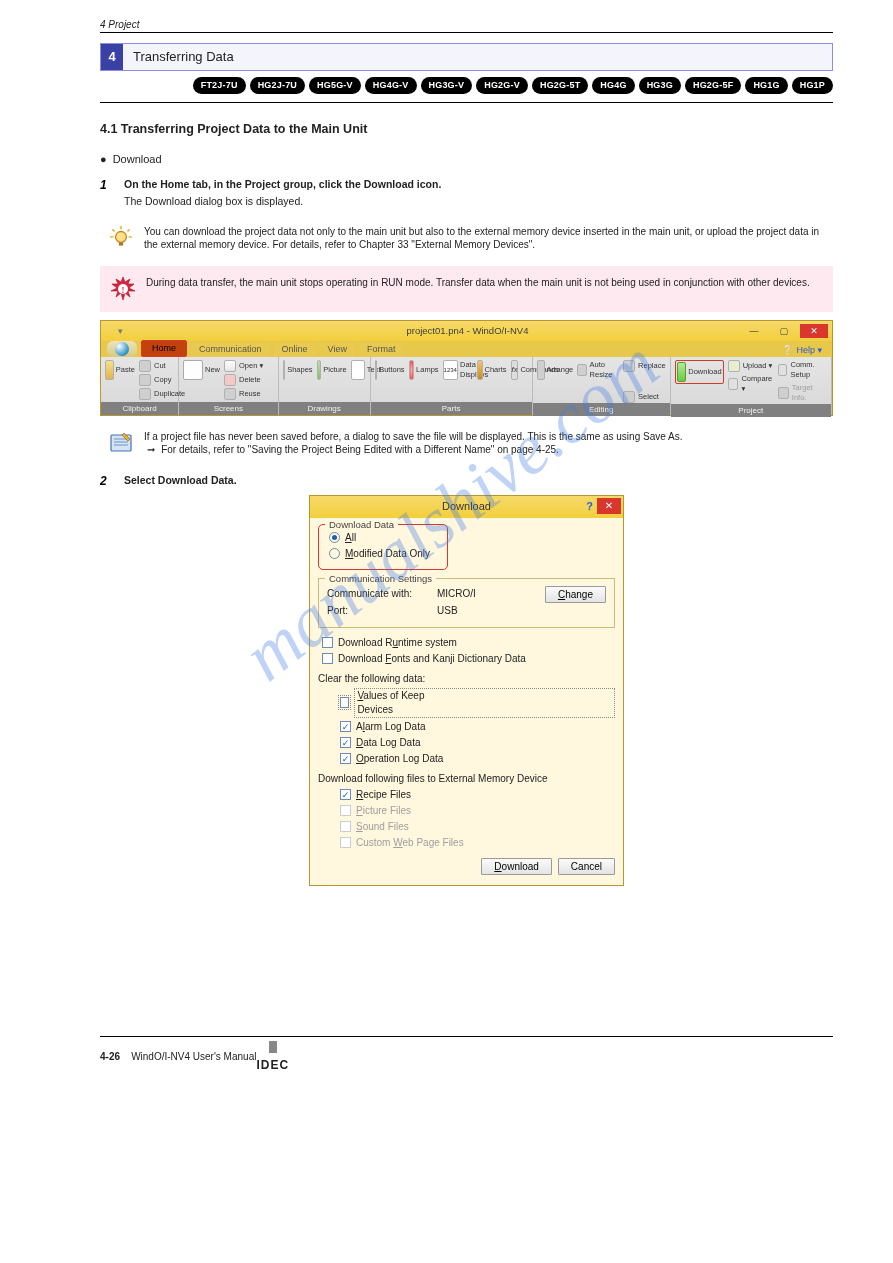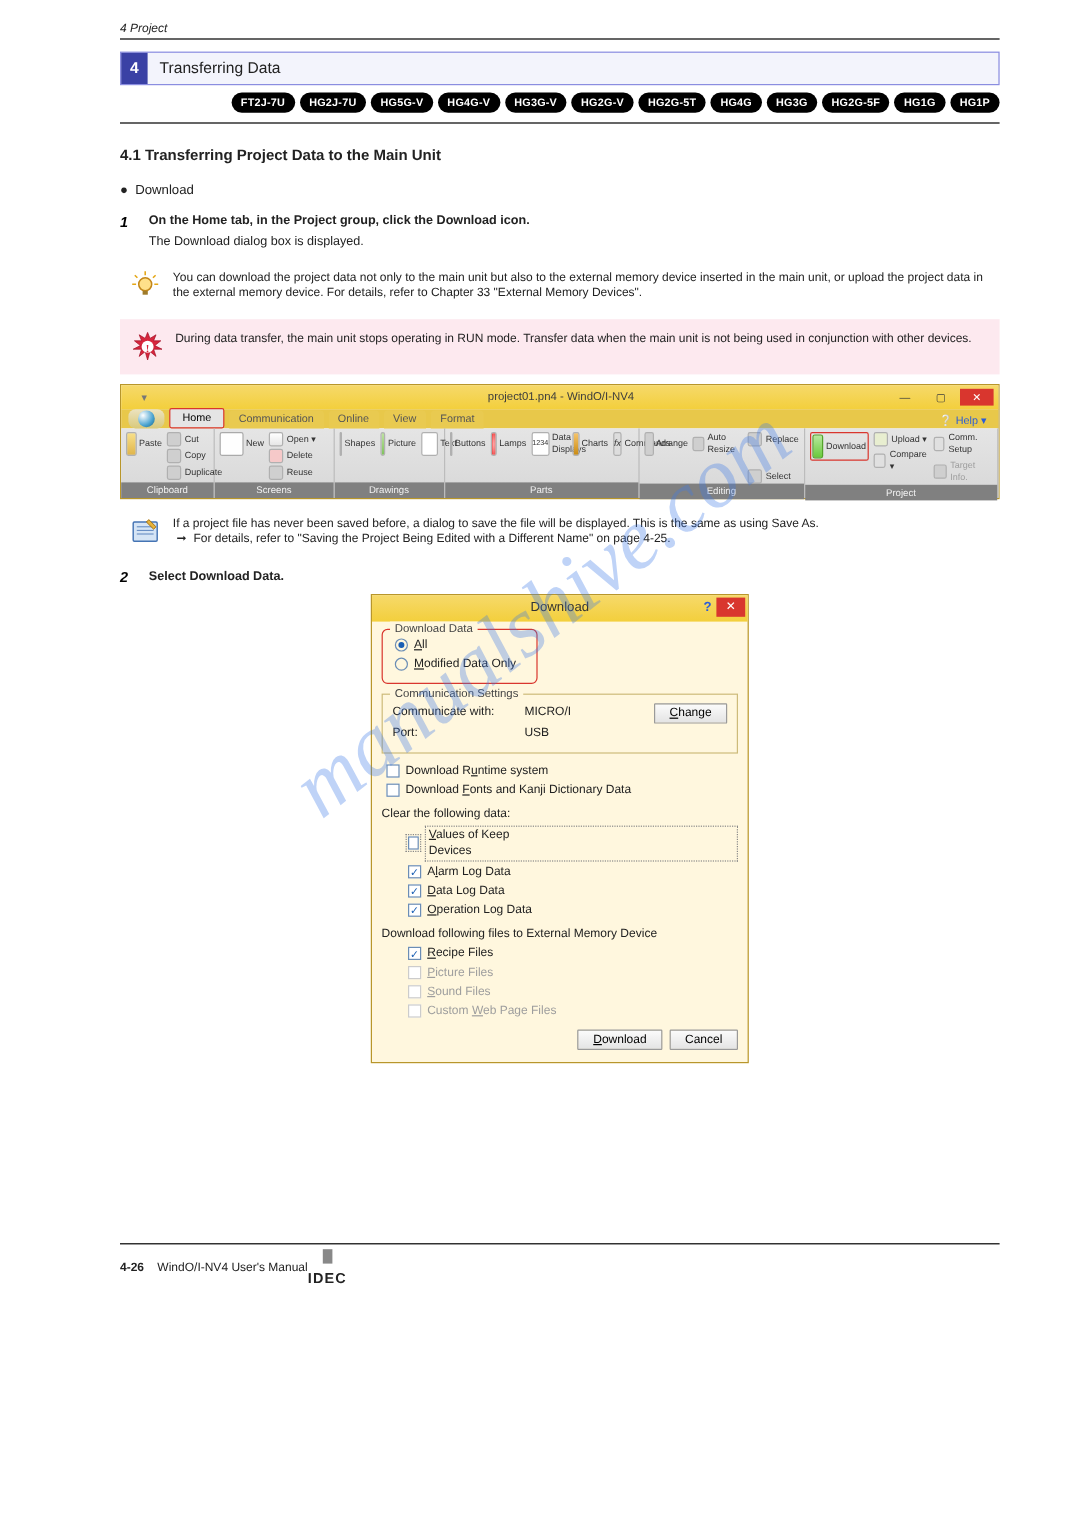--- a/index.html
+++ b/index.html
@@ -117,21 +117,21 @@
     justify-content: space-between;
   }
   .ribbon-tabs .tabs-left { display:flex; gap:4px; align-items:flex-end;}
   .rtab {
     padding: 1px 8px;
     background: #e9ca50;
     border-radius: 3px 3px 0 0;
     color: #555;
   }
   .rtab.active {
-    background: #e5e5e5;
+    background: #c2410c;
     border: 1px solid #c53030;
     border-bottom: none;
     color: #000;
     padding: 1px 10px;
   }
   .rtab.logo {
     width: 30px; height: 16px;
     background: linear-gradient(#ece3c0,#d9c97a);
     border-radius: 6px;
     display:flex; align-items:center; justify-content:center;

